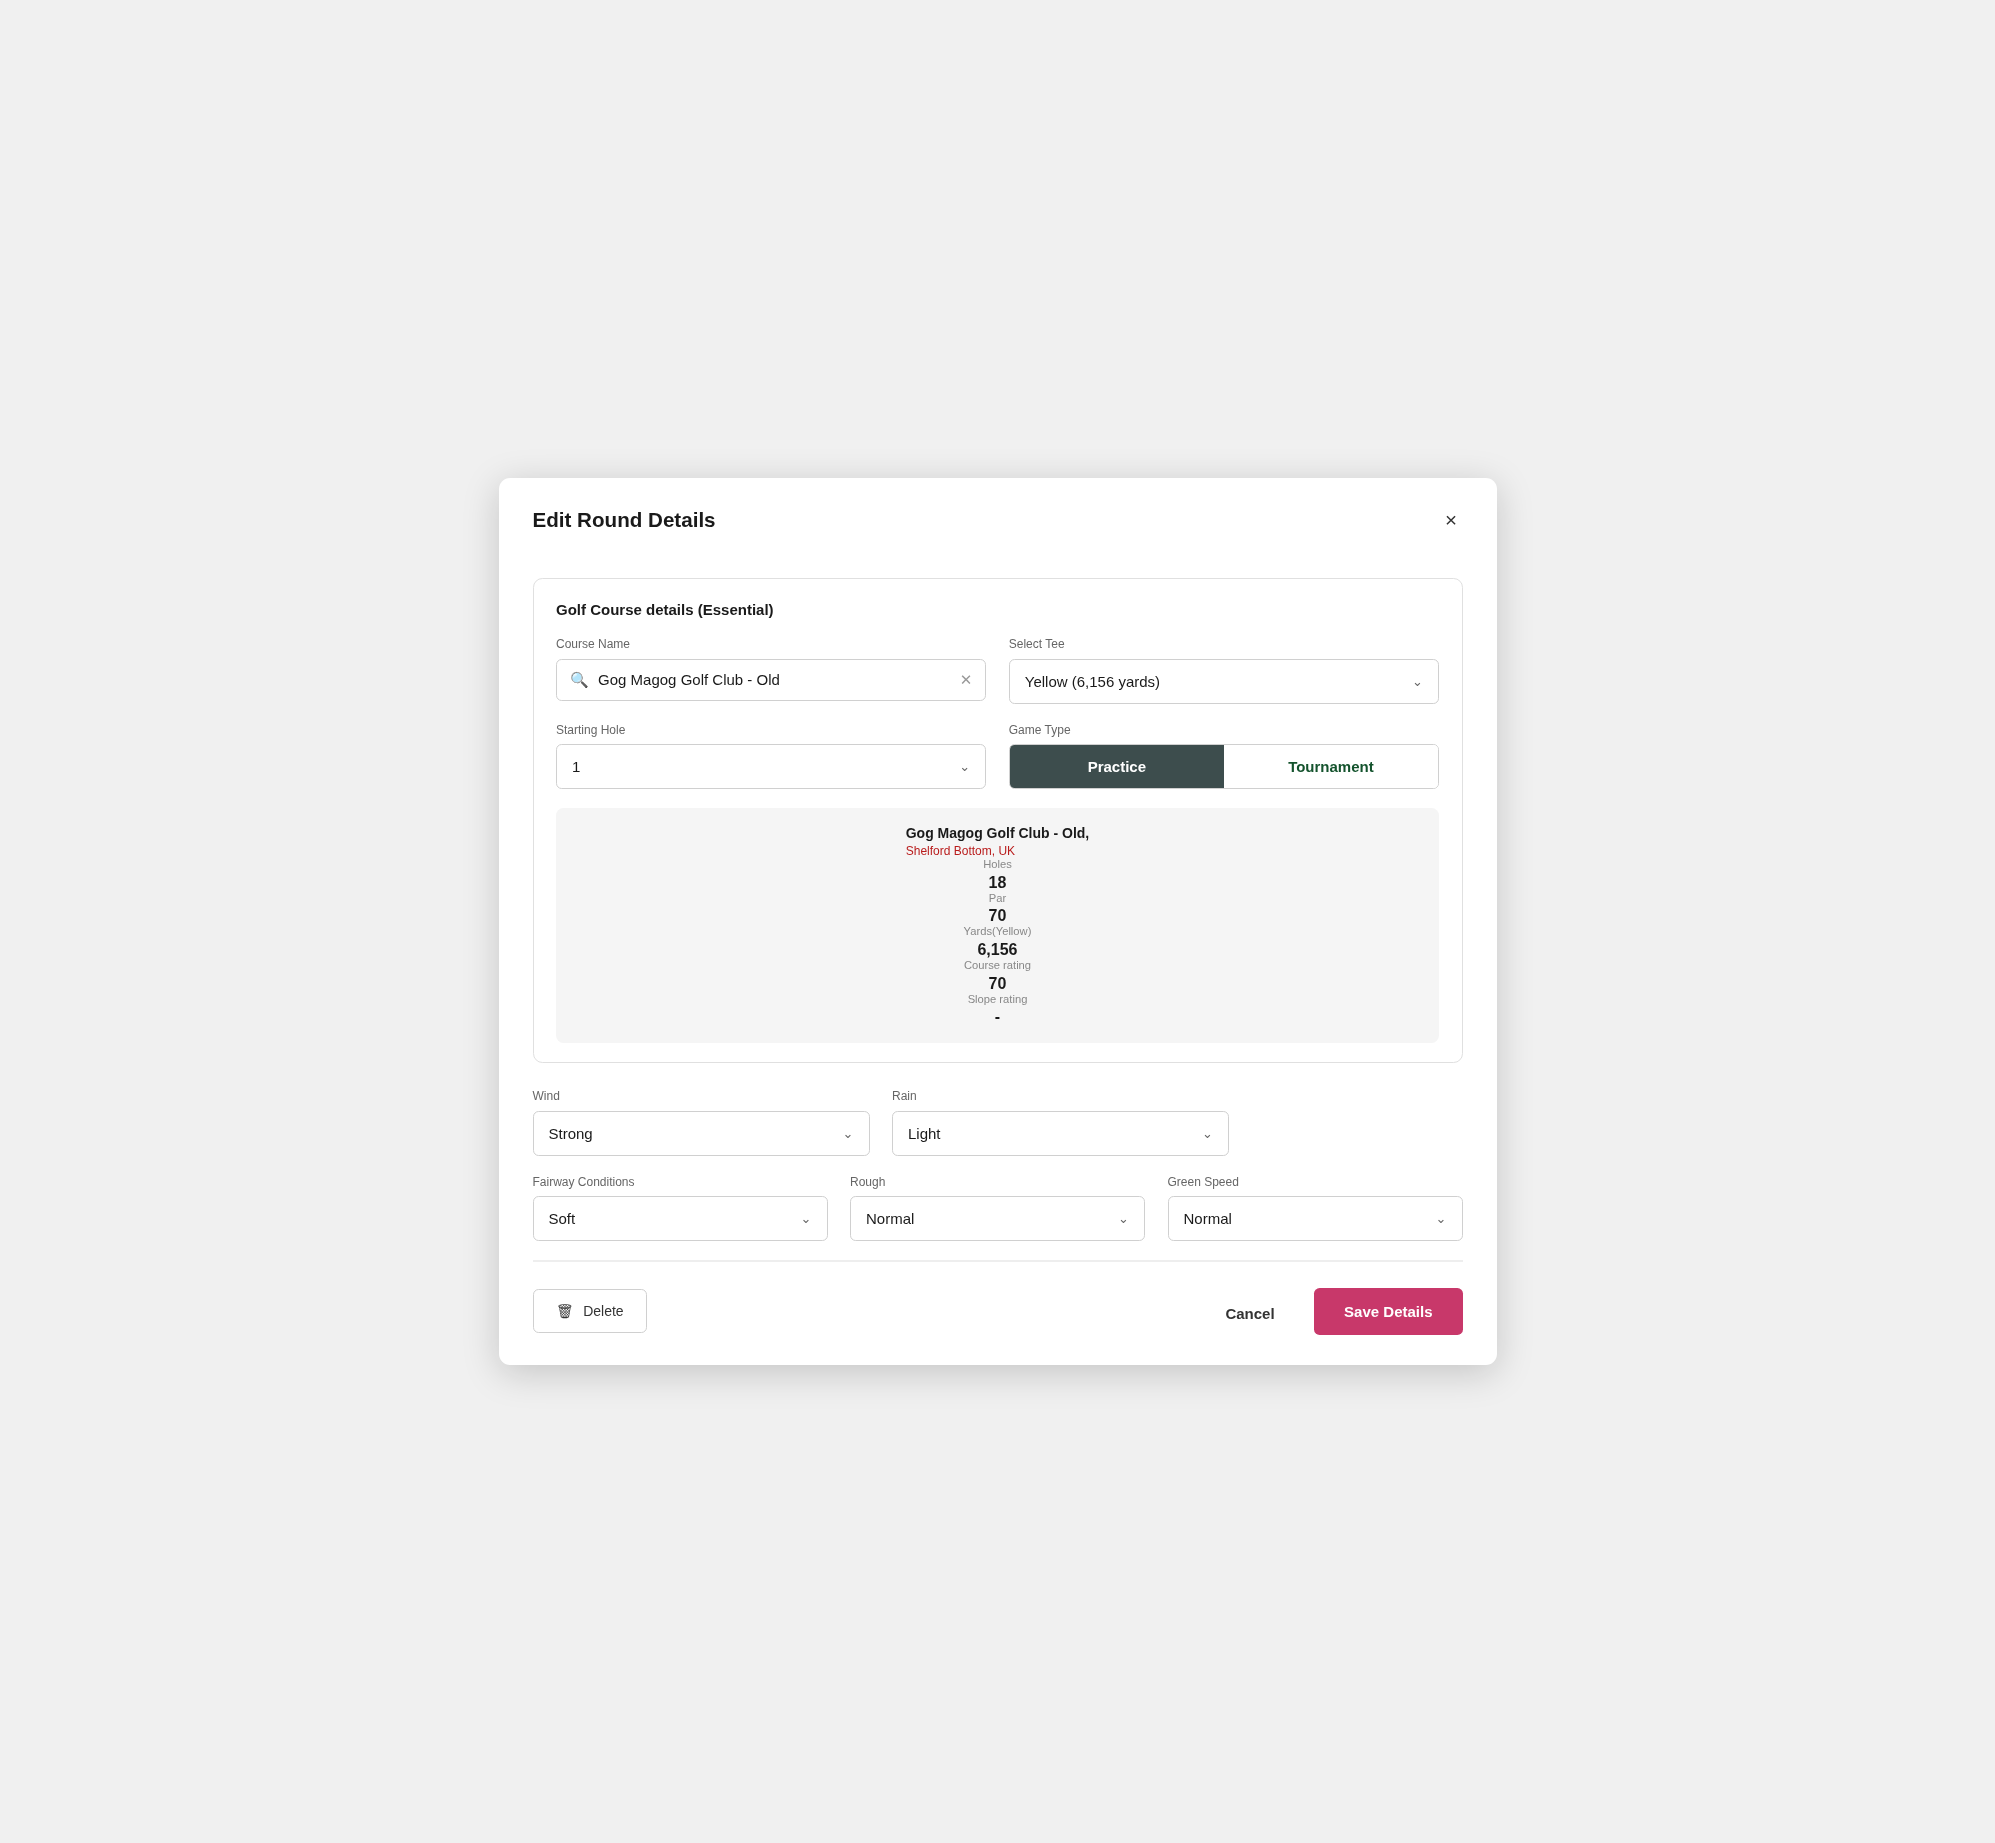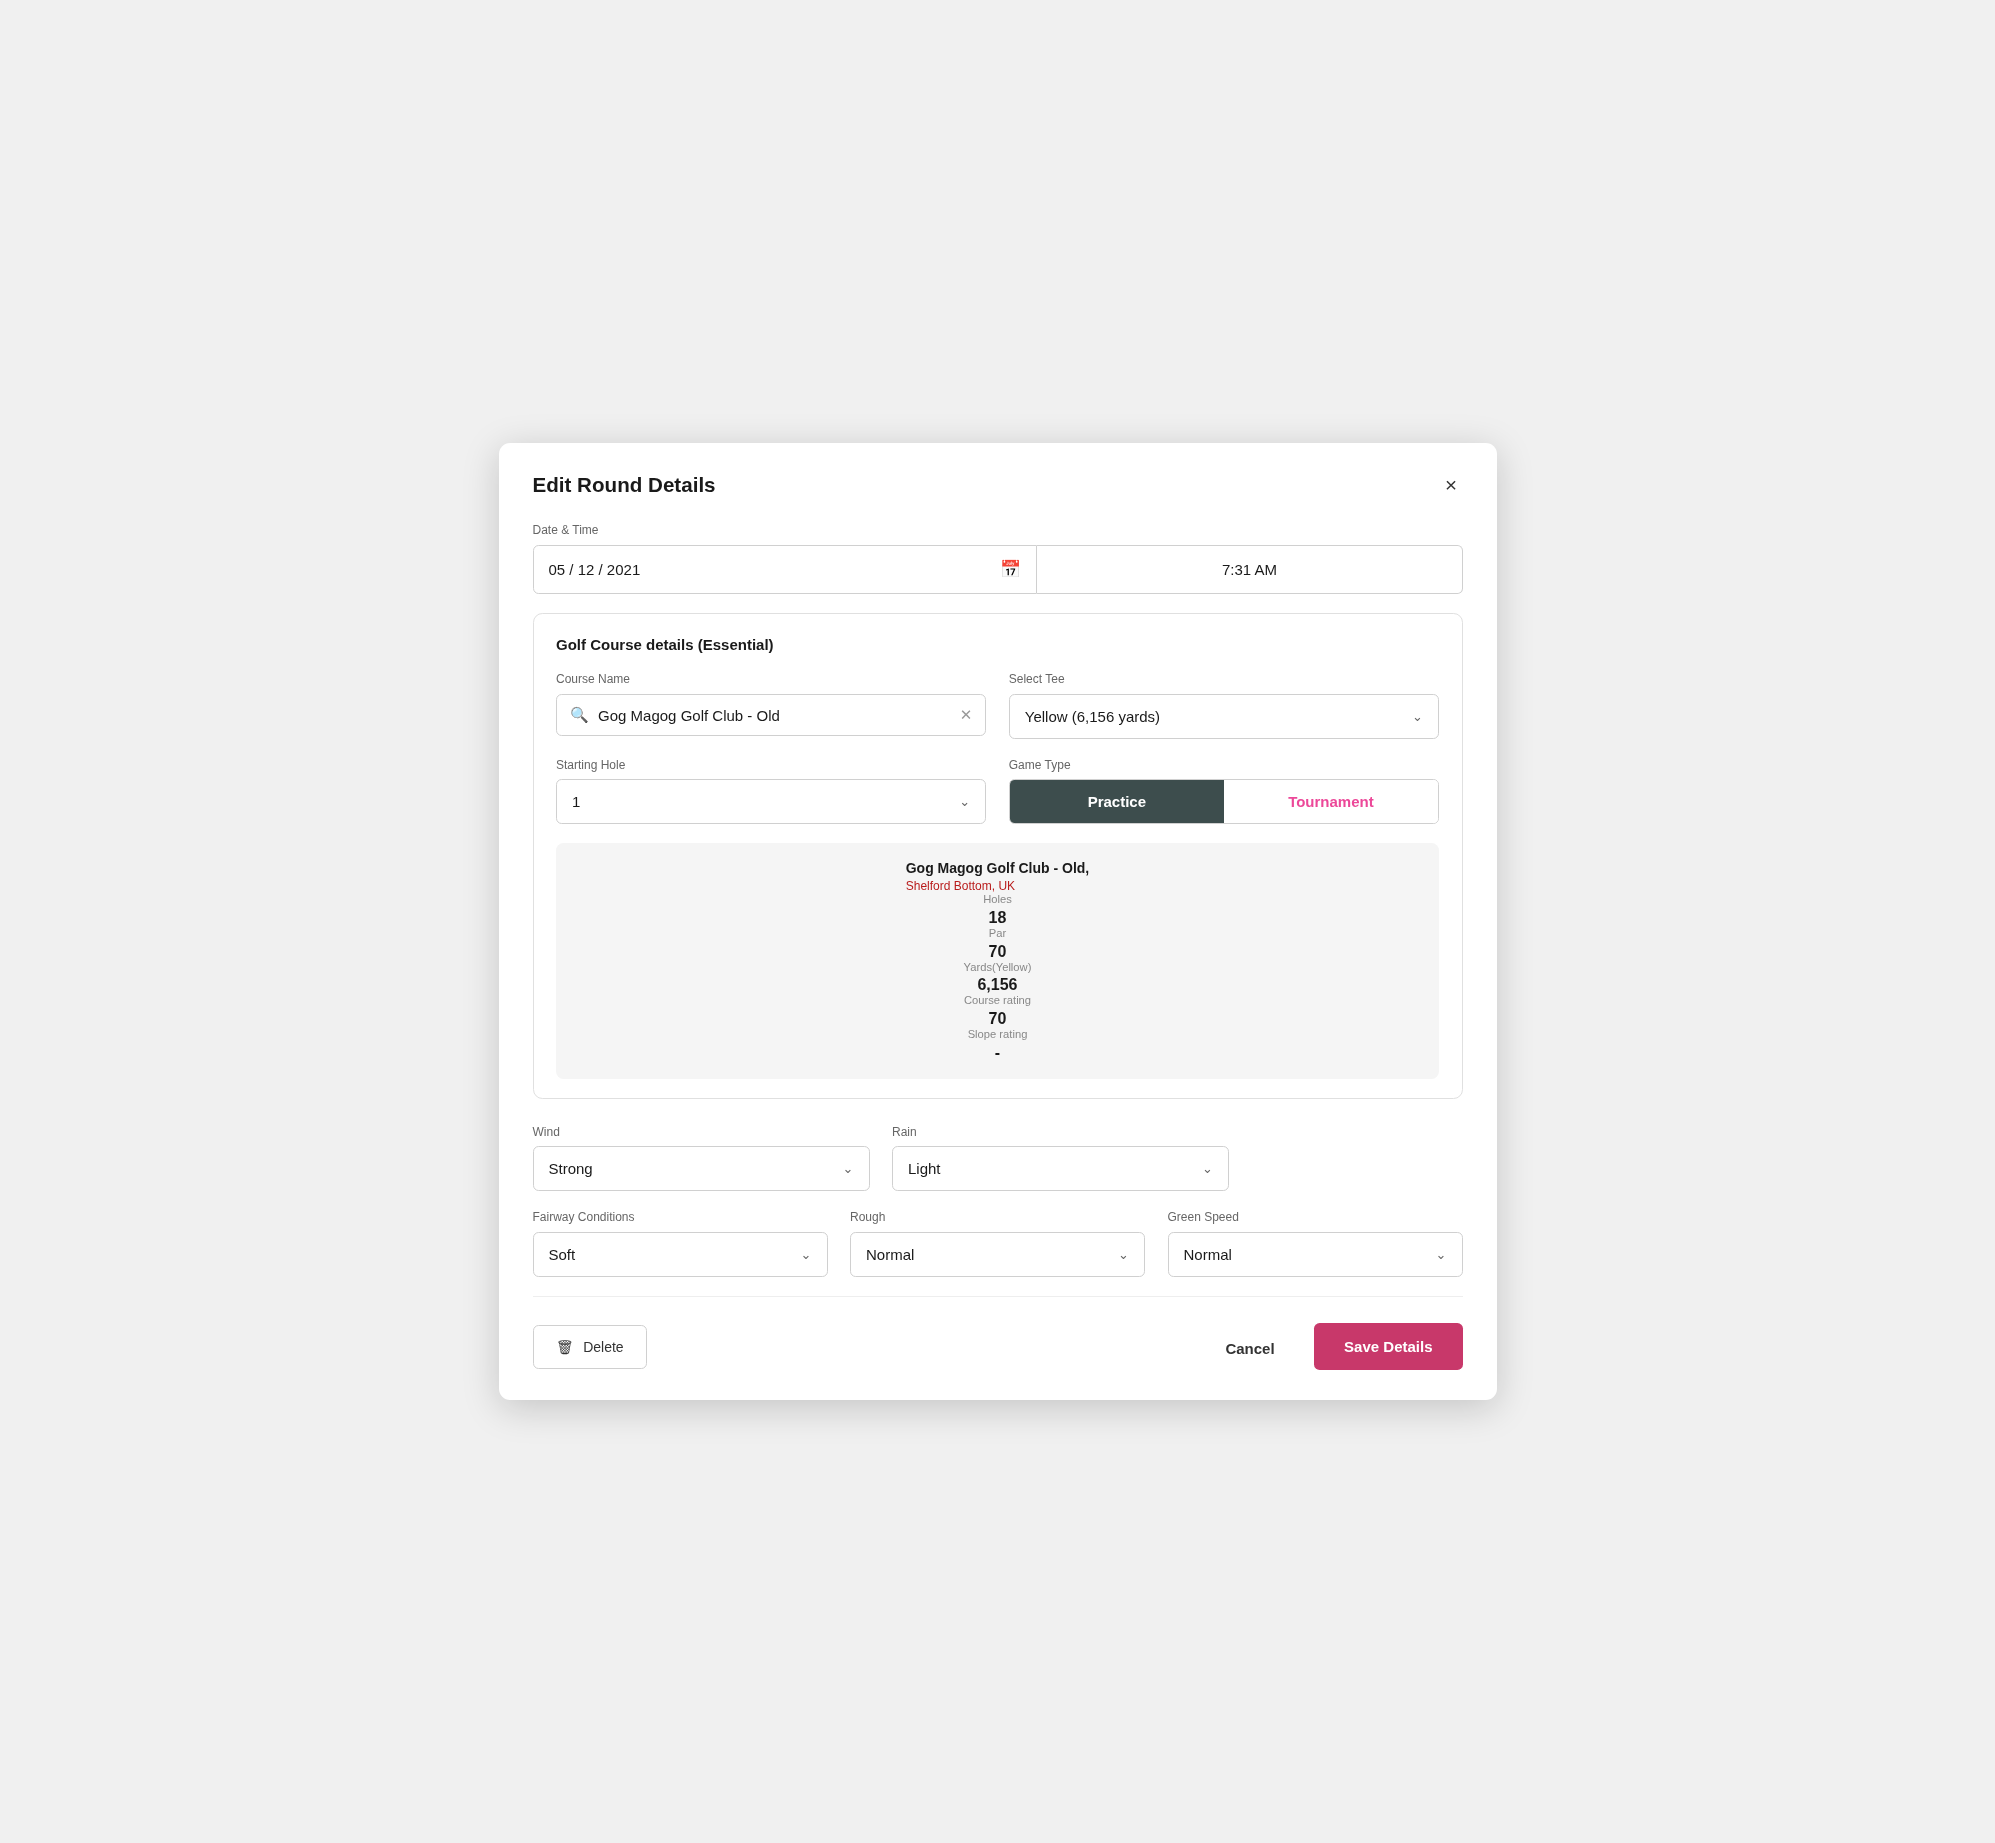--- a/index.html
+++ b/index.html
@@ -152,21 +152,21 @@
       border: none;
       cursor: pointer;
       text-align: center;
     }
     .toggle-btn.active {
       background: #3d4d4d;
       color: #fff;
     }
     .toggle-btn.inactive {
       background: #fff;
-      color: #ec4899;
+      color: #14532d;
     }
     .course-info-card {
       background: #f5f5f5;
       border-radius: 7.5px;
       padding: 17px 19px;
       display: flex;
       align-items: center;
       gap: 0;
       margin-top: 7.5px;
       flex-direction: column;
@@ -257,32 +257,20 @@
 <body>
 
 <div class="modal">
 
   <div class="modal-header">
     <span class="modal-title">Edit Round Details</span>
     <button class="close-btn">×</button>
   </div>
 
   <div class="form-row">
-    <div class="form-group">
-      <label class="form-label">Date &amp; Time</label>
-      <div class="date-time-row">
-        <div class="date-input-wrap">
-          <span class="date-text">05 /  12  / 2021</span>
-          <span class="calendar-icon">📅</span>
-        </div>
-        <div class="time-input-wrap">
-          <span class="time-text">7:31 AM</span>
-        </div>
-      </div>
-    </div>
   </div>
 
   <div class="section-card">
     <div class="section-title">Golf Course details (Essential)</div>
 
     <div class="form-row">
 
       <div class="form-group">
         <label class="form-label">Course Name</label>
         <div class="search-input-wrap">

